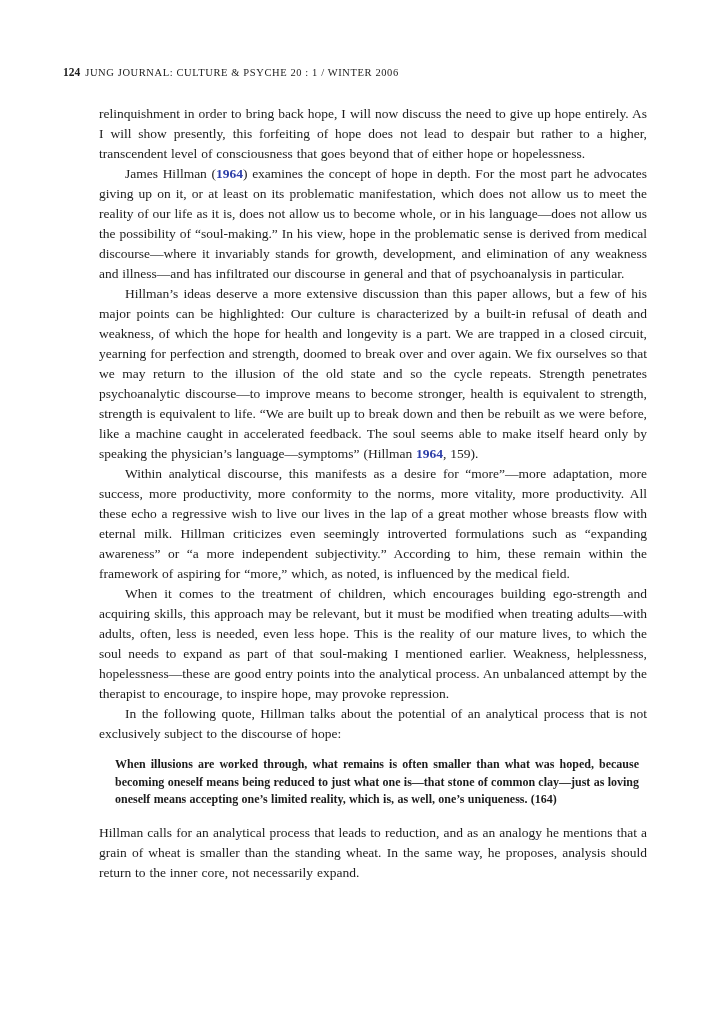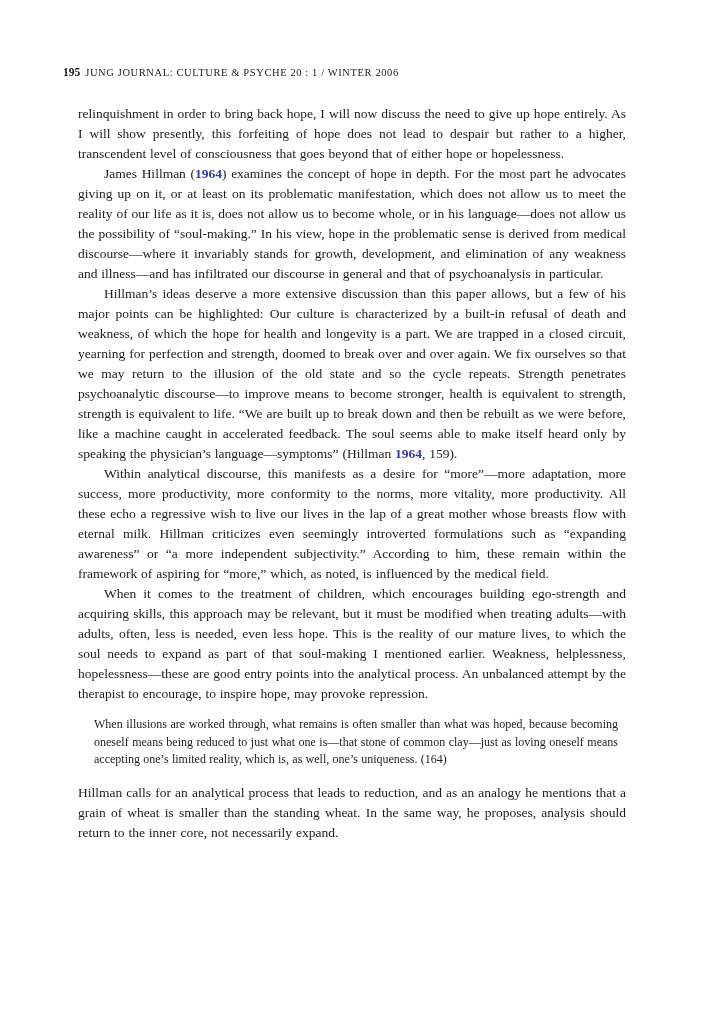--- a/index.html
+++ b/index.html
@@ -30,54 +30,56 @@
     color: var(--text-color);
   }
   .running-head .page-number {
     font-weight: bold;
     font-size: 11.5px;
     letter-spacing: 0;
     margin-right: 5px;
   }
   .article-body {
     position: absolute;
-    left: 78px;
+    left: 99px;
     top: 104px;
     width: 548px;
     font-size: 13.5px;
     line-height: 20px;
     text-align: justify;
     word-spacing: 0.5px;
     color: var(--text-color);
   }
   .article-body p.paragraph { margin: 0; }
   .article-body p.indent { text-indent: 26px; }
   .article-body p.no-indent { text-indent: 0; }
   .article-body blockquote.blockquote {
     margin: 12px 8px 14px 16px;
     font-size: 12px;
     line-height: 17.5px;
     text-align: justify;
     word-spacing: 0.3px;
+    font-weight: bold;
   }
   .cite {
     color: var(--cite-color);
     cursor: pointer;
     font-weight: bold;
   }
 </style>
 </head>
 <body>
 
 <div class="page">
   <div class="running-head">
-    <span class="page-number">195</span><span>JUNG JOURNAL: CULTURE &amp; PSYCHE 20 : 1 / WINTER 2006</span>
+    <span class="page-number">124</span><span>JUNG JOURNAL: CULTURE &amp; PSYCHE 20 : 1 / WINTER 2006</span>
   </div>
   <div class="article-body">
       <p class="paragraph no-indent"><span>relinquishment in order to bring back hope, I will now discuss the need to give up hope entirely. As I will show presently, this forfeiting of hope does not lead to despair but rather to a higher, transcendent level of consciousness that goes beyond that of either hope or hopelessness.</span></p>
       <p class="paragraph indent"><span>James Hillman (</span><span class="cite">1964</span><span>) examines the concept of hope in depth. For the most part he advocates giving up on it, or at least on its problematic manifestation, which does not allow us to meet the reality of our life as it is, does not allow us to become whole, or in his language—does not allow us the possibility of “soul-making.” In his view, hope in the problematic sense is derived from medical discourse—where it invariably stands for growth, development, and elimination of any weakness and illness—and has infiltrated our discourse in general and that of psychoanalysis in particular.</span></p>
       <p class="paragraph indent"><span>Hillman’s ideas deserve a more extensive discussion than this paper allows, but a few of his major points can be highlighted: Our culture is characterized by a built-in refusal of death and weakness, of which the hope for health and longevity is a part. We are trapped in a closed circuit, yearning for perfection and strength, doomed to break over and over again. We fix ourselves so that we may return to the illusion of the old state and so the cycle repeats. Strength penetrates psychoanalytic discourse—to improve means to become stronger, health is equivalent to strength, strength is equivalent to life. “We are built up to break down and then be rebuilt as we were before, like a machine caught in accelerated feedback. The soul seems able to make itself heard only by speaking the physician’s language—symptoms” (Hillman </span><span class="cite">1964</span><span>, 159).</span></p>
       <p class="paragraph indent"><span>Within analytical discourse, this manifests as a desire for “more”—more adaptation, more success, more productivity, more conformity to the norms, more vitality, more productivity. All these echo a regressive wish to live our lives in the lap of a great mother whose breasts flow with eternal milk. Hillman criticizes even seemingly introverted formulations such as “expanding awareness” or “a more independent subjectivity.” According to him, these remain within the framework of aspiring for “more,” which, as noted, is influenced by the medical field.</span></p>
       <p class="paragraph indent"><span>When it comes to the treatment of children, which encourages building ego-strength and acquiring skills, this approach may be relevant, but it must be modified when treating adults—with adults, often, less is needed, even less hope. This is the reality of our mature lives, to which the soul needs to expand as part of that soul-making I mentioned earlier. Weakness, helplessness, hopelessness—these are good entry points into the analytical process. An unbalanced attempt by the therapist to encourage, to inspire hope, may provoke repression.</span></p>
+      <p class="paragraph indent"><span>In the following quote, Hillman talks about the potential of an analytical process that is not exclusively subject to the discourse of hope:</span></p>
       <blockquote class="blockquote"><span>When illusions are worked through, what remains is often smaller than what was hoped, because becoming oneself means being reduced to just what one is—that stone of common clay—just as loving oneself means accepting one’s limited reality, which is, as well, one’s uniqueness. (164)</span></blockquote>
       <p class="paragraph no-indent"><span>Hillman calls for an analytical process that leads to reduction, and as an analogy he mentions that a grain of wheat is smaller than the standing wheat. In the same way, he proposes, analysis should return to the inner core, not necessarily expand.</span></p>
     </div>
 </div>
 
 </body></html>

